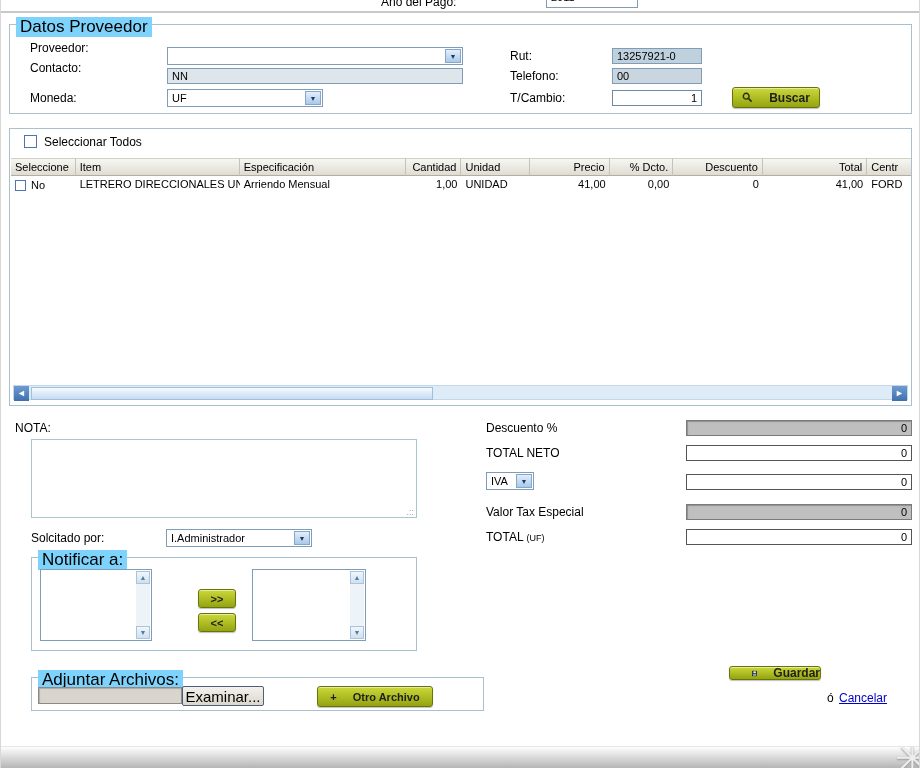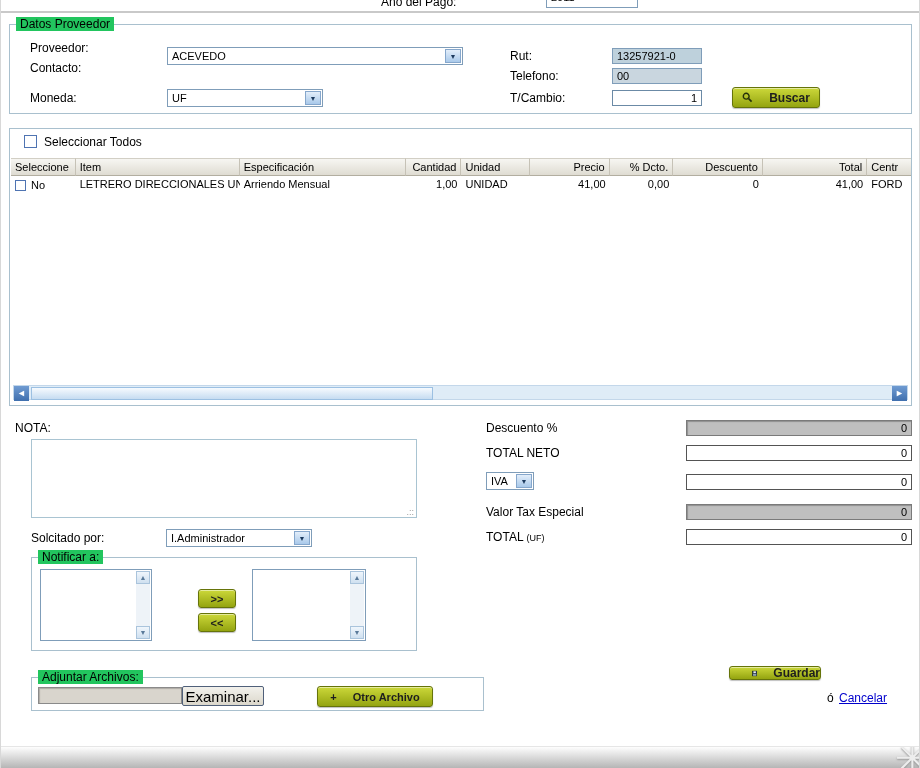--- a/index.html
+++ b/index.html
@@ -2,21 +2,21 @@
 <html><head>
 <meta charset="utf-8">
 <style>
   html,body{margin:0;padding:0;background:#fff;}
   .page{position:relative;width:920px;height:768px;background:#fff;overflow:hidden;
         font-family:"Liberation Sans",sans-serif;font-size:12px;color:#000;
         border-left:1px solid #d8d8d8;border-right:1px solid #d8d8d8;box-sizing:border-box;}
   .abs{position:absolute;box-sizing:border-box;}
   .lbl{white-space:nowrap;}
   .fset{border:1px solid #a9c0ce;}
-  .legend{position:absolute;top:-8px;left:6px;background:#22c55e;padding:0 4px;font-size:12px;white-space:nowrap;}
+  .legend{position:absolute;top:-8px;left:6px;background:#7dd3fc;padding:0 4px;font-size:17px;white-space:nowrap;}
   
   .combo{background:#fff;border:1px solid #7f9db9;}
   .combo-val{position:absolute;left:4px;top:2px;right:19px;font-size:11px;white-space:nowrap;overflow:hidden;}
   .combo-arrow{position:absolute;top:1px;right:1px;bottom:1px;width:16px;
       background:linear-gradient(#e3eefa,#a9c9ea);border:1px solid #86a7cc;
       font-size:7px;color:#1c3a5e;display:flex;align-items:center;justify-content:center;box-sizing:border-box;}
   
   .ro{border:1px solid #7f9db9;font-size:11px;padding:1px 4px;overflow:hidden;white-space:nowrap;}
   .ro-rut{background:#bed1dc;}
   .ro-contacto{background:#dee6ec;}
@@ -68,27 +68,27 @@
       <span class="combo-val">2011</span>
     </div>
   </div>
   <div class="abs sep" style="left:0;top:11px;width:920px;height:2px;"></div>
 
   <div class="abs fset" style="left:8px;top:24px;width:903px;height:90px;">
     <span class="legend">Datos Proveedor</span>
 
     <span class="abs lbl" style="left:20px;top:16px;">Proveedor:</span>
     <div class="abs combo" style="left:157px;top:22px;width:296px;height:18px;">
-      <span class="combo-val">ACEVEDO</span>
       <span class="combo-arrow">▼</span>
     </div>
     <span class="abs lbl" style="left:500px;top:24px;">Rut:</span>
     <div class="abs ro ro-rut" style="left:602px;top:23px;width:90px;height:16px;">13257921-0</div>
 
     <span class="abs lbl" style="left:20px;top:36px;text-align:center;">Contacto:</span>
+    <div class="abs ro ro-contacto" style="left:157px;top:43px;width:296px;height:16px;">NN</div>
     <span class="abs lbl" style="left:500px;top:44px;">Telefono:</span>
     <div class="abs ro ro-tel" style="left:602px;top:43px;width:90px;height:16px;">00</div>
 
     <span class="abs lbl" style="left:20px;top:66px;">Moneda:</span>
     <div class="abs combo" style="left:157px;top:64px;width:156px;height:18px;">
       <span class="combo-val">UF</span>
       <span class="combo-arrow">▼</span>
     </div>
     <span class="abs lbl" style="left:500px;top:66px;">T/Cambio:</span>
     <div class="abs white-field" style="left:602px;top:65px;width:90px;height:16px;border:1px solid #6b8aa6;">1</div>

